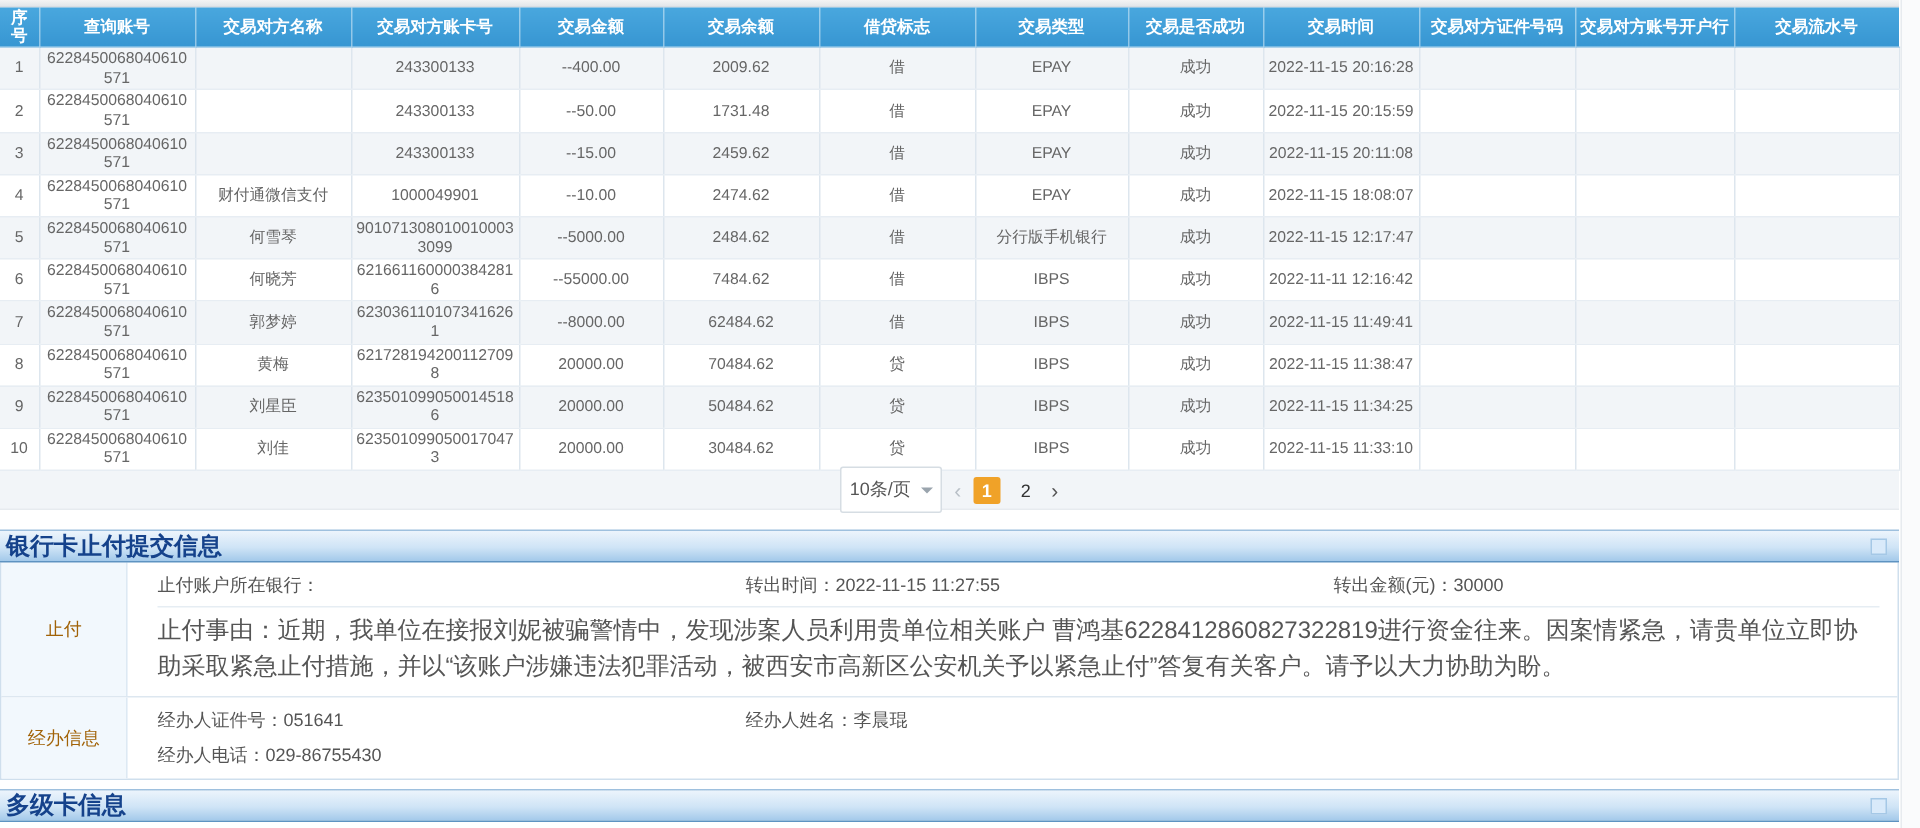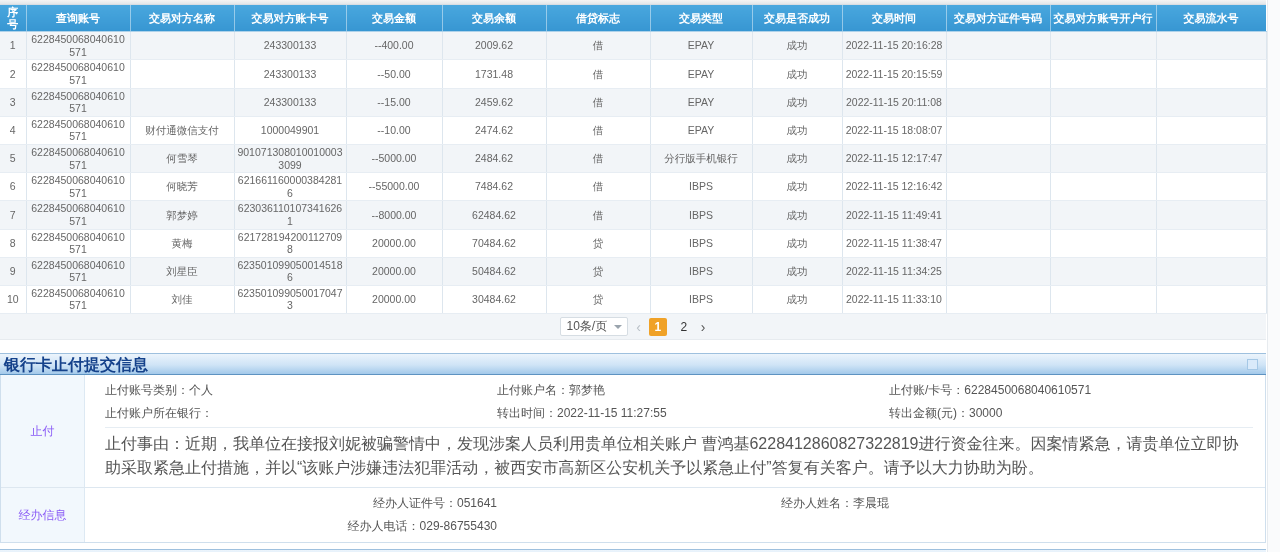--- a/index.html
+++ b/index.html
@@ -23,21 +23,21 @@
   .tx th:nth-child(1){width:26px} .tx th:nth-child(2){width:104px} .tx th:nth-child(3){width:104px}
   .tx th:nth-child(4){width:112px} .tx th:nth-child(5){width:96px} .tx th:nth-child(6){width:104px}
   .tx th:nth-child(7){width:104px} .tx th:nth-child(8){width:102px} .tx th:nth-child(9){width:90px}
   .tx th:nth-child(10){width:104px} .tx th:nth-child(11){width:104px} .tx th:nth-child(12){width:106px}
   .tx th:nth-child(13){width:110px}
 
   
   .pager { height:26px; background:#f2f5f8; display:flex; align-items:center; justify-content:center;
     gap:8px; font-size:12px; color:#555; border-bottom:1px solid #e7ebef; }
   .page-size { display:inline-flex; align-items:center; gap:7px; background:#fff;
-    border:1px solid #d6dde3; border-radius:2px; padding:1px 5px; height:19px; cursor:pointer; }
+    border:1px solid #d6dde3; border-radius:2px; padding:1px 5px; height:31px; cursor:pointer; }
   .caret { width:0; height:0; border-left:4px solid transparent; border-right:4px solid transparent;
     border-top:4px solid #9aa4ad; }
   .pg-arrow { color:#b9c0c7; font-size:14px; line-height:1; cursor:pointer; }
   .pg-arrow.next { color:#555; }
   .pg-num { min-width:18px; height:18px; line-height:18px; text-align:center; border-radius:2px;
     color:#333; cursor:pointer; }
   .pg-num.active { background:#f0a228; color:#fff; font-weight:bold; }
 
   .gap { height:13px; background:#fff; }
 
@@ -45,22 +45,22 @@
   .sec-head { position:relative; height:22px; line-height:21px; padding-left:4px;
     background:linear-gradient(#ecf4fc 0%, #cfe4f6 55%, #a3c9ea 100%);
     border-top:1px solid #9ec0de; border-bottom:1px solid #5e93c1;
     color:#15428b; font-size:16px; font-weight:bold; }
   .collapse-box { position:absolute; right:8px; top:5px; width:11px; height:11px;
     background:#d9eafa; border:1px solid #a5c8e6; cursor:pointer; }
 
   
   .sp-body { border:1px solid #cfdfed; border-top:none; background:#fff; }
   .sp-group { display:flex; }
-  .sp-group + .sp-group { border-top:1px solid #dde7f0;text-align:right; }
-  .sp-label { width:84px; background:#f2f8fd; border-right:1px solid #dde9f3; color:#8b5cf6;
+  .sp-group + .sp-group { border-top:1px solid #dde7f0; }
+  .sp-label { width:84px; background:#f2f8fd; border-right:1px solid #dde9f3; color:#a16207;
     font-size:12px; display:flex; align-items:center; justify-content:center; }
   .sp-content { flex:1; padding:4px 12px 4px 20px; }
   .sp-line { display:grid; grid-template-columns:392px 392px 1fr; align-items:center;
     height:23px; font-size:12px; color:#555; }
   .sp-field { white-space:nowrap; overflow:hidden; }
   .sp-full { border-top:1px solid #e6edf3; margin-top:2px; padding:4px 2px 3px 0;
     font-size:16px; line-height:1.5; color:#555; }
 </style>
 </head>
 <body>
@@ -167,21 +167,21 @@
           <tr>
             <td>6</td>
             <td>6228450068040610571</td>
             <td>何晓芳</td>
             <td>6216611600003842816</td>
             <td>--55000.00</td>
             <td>7484.62</td>
             <td>借</td>
             <td>IBPS</td>
             <td>成功</td>
-            <td>2022-11-15 12:16:42</td>
+            <td>2022-11-11 12:16:42</td>
             <td></td>
             <td></td>
             <td></td>
           </tr>
           <tr>
             <td>7</td>
             <td>6228450068040610571</td>
             <td>郭梦婷</td>
             <td>6230361101073416261</td>
             <td>--8000.00</td>
@@ -258,25 +258,20 @@
     <div class="gap"></div>
 
     <div class="sec-head">
       <span>银行卡止付提交信息</span>
       <span class="collapse-box"></span>
     </div>
     <div class="sp-body">
         <div class="sp-group">
           <div class="sp-label">止付</div>
           <div class="sp-content">
-            <div class="sp-line">
-              <div class="sp-field">止付账号类别：个人</div>
-              <div class="sp-field">止付账户名：郭梦艳</div>
-              <div class="sp-field">止付账/卡号：6228450068040610571</div>
-            </div>
             <div class="sp-line">
               <div class="sp-field">止付账户所在银行：</div>
               <div class="sp-field">转出时间：2022-11-15 11:27:55</div>
               <div class="sp-field">转出金额(元)：30000</div>
             </div>
             <div class="sp-full">止付事由：近期，我单位在接报刘妮被骗警情中，发现涉案人员利用贵单位相关账户 曹鸿基6228412860827322819进行资金往来。因案情紧急，请贵单位立即协助采取紧急止付措施，并以“该账户涉嫌违法犯罪活动，被西安市高新区公安机关予以紧急止付”答复有关客户。请予以大力协助为盼。</div>
           </div>
         </div>
         <div class="sp-group">
           <div class="sp-label">经办信息</div>

